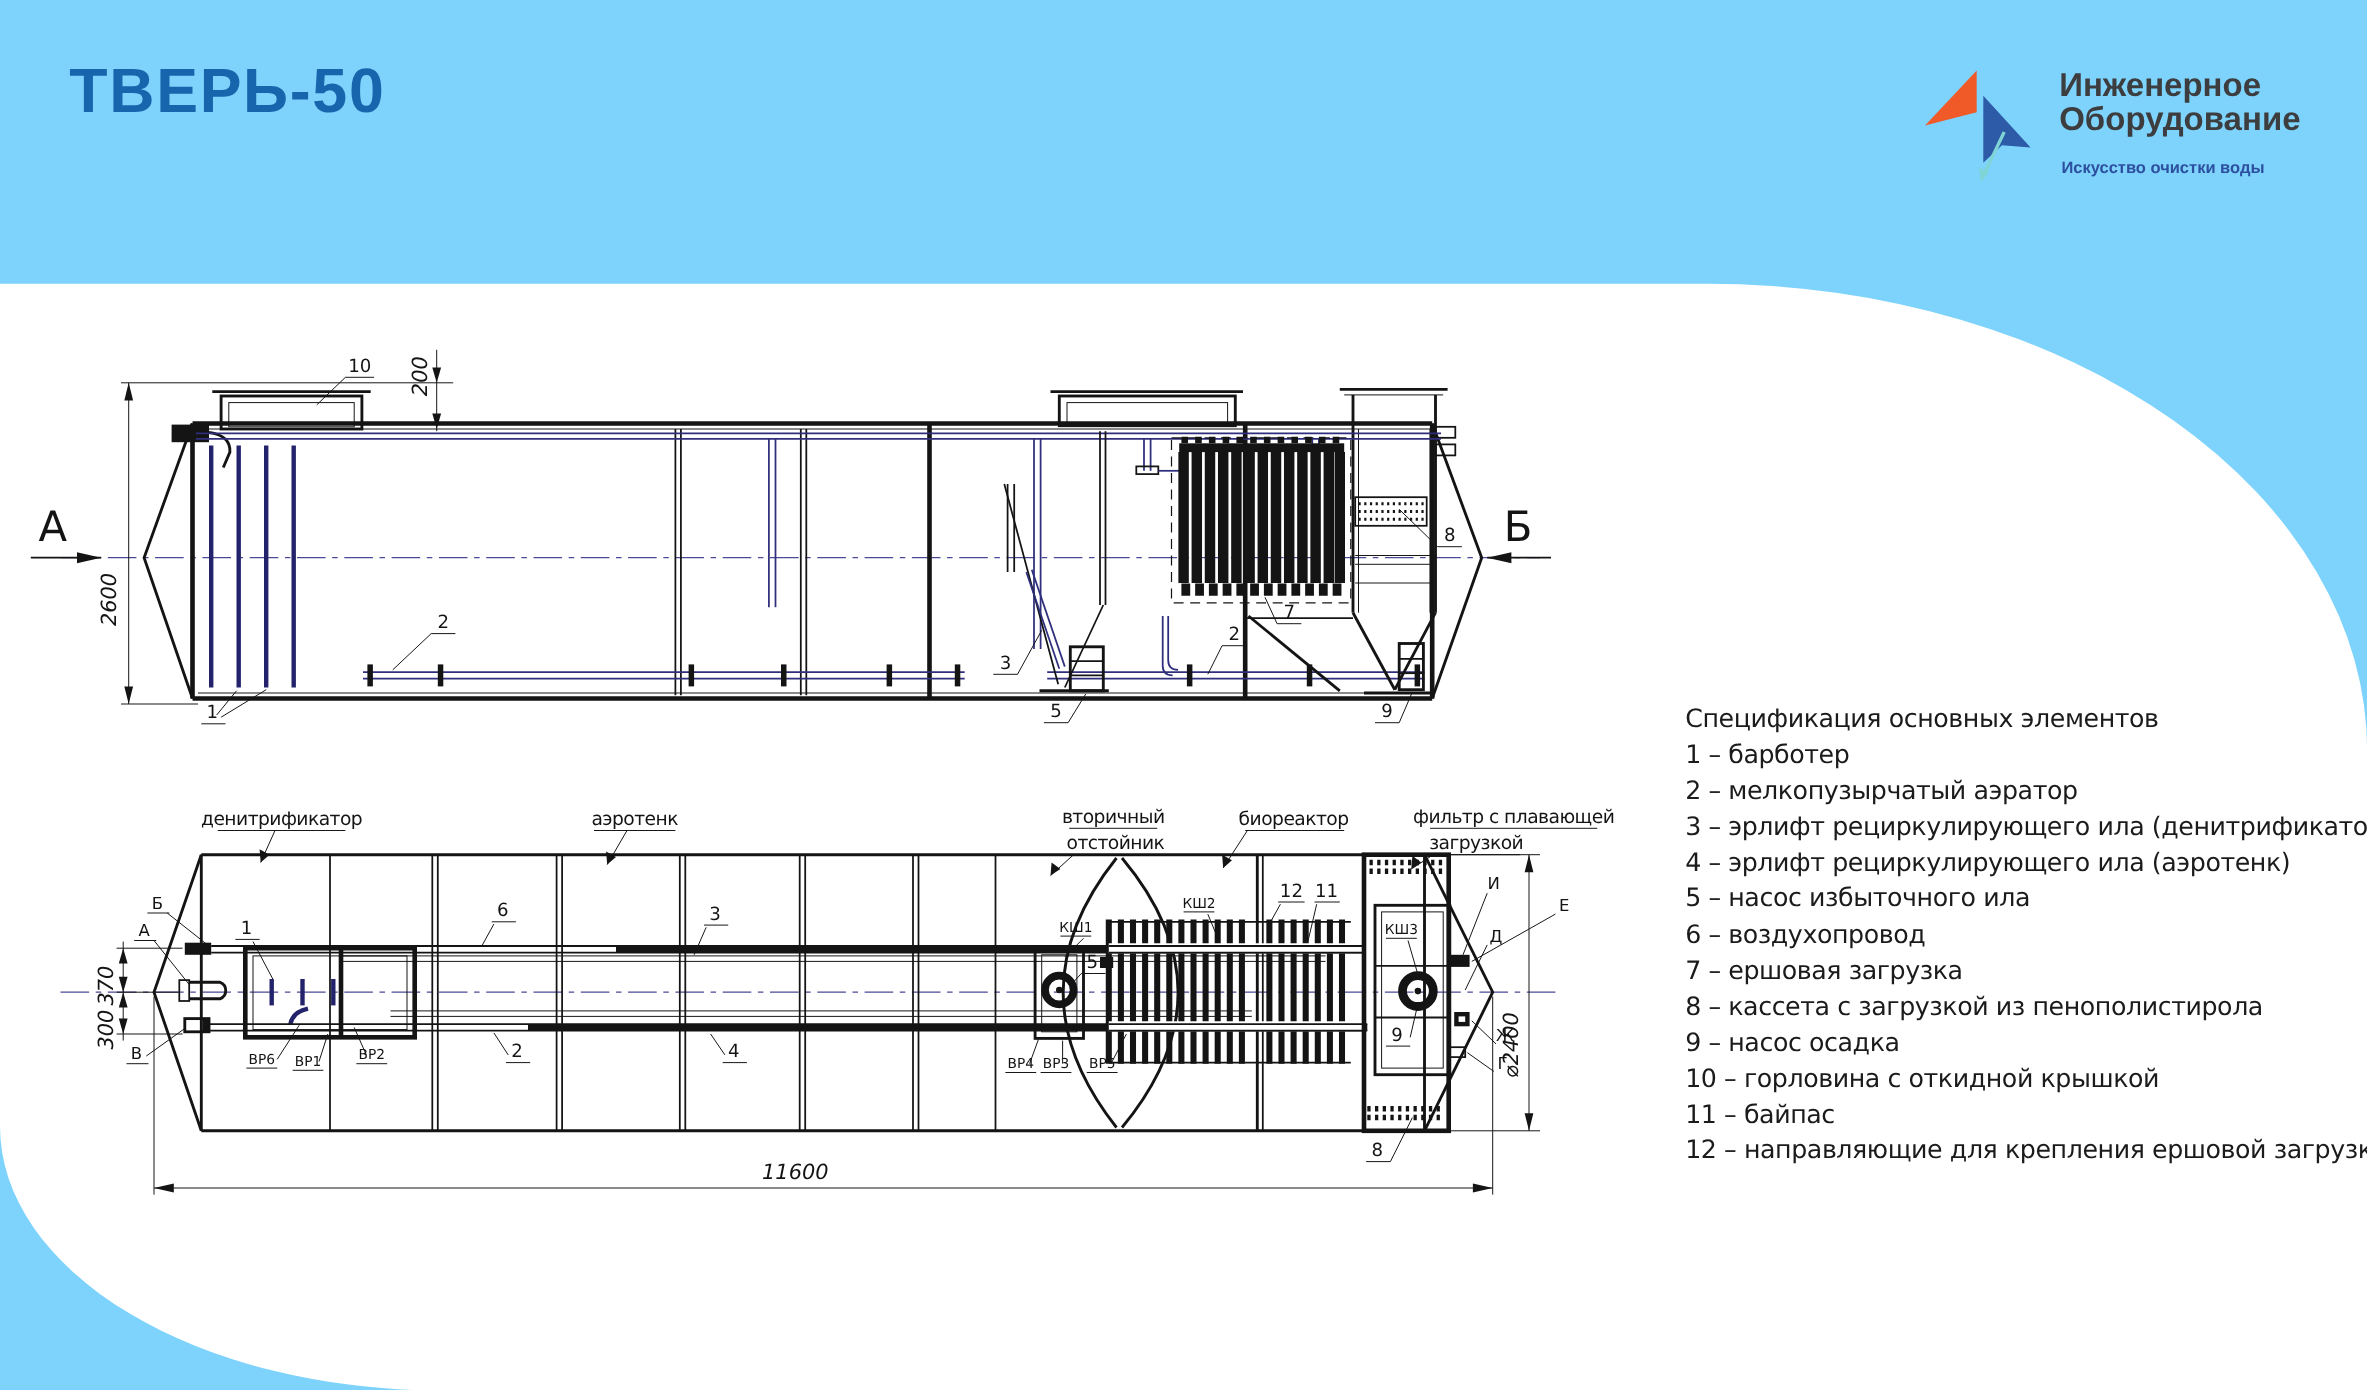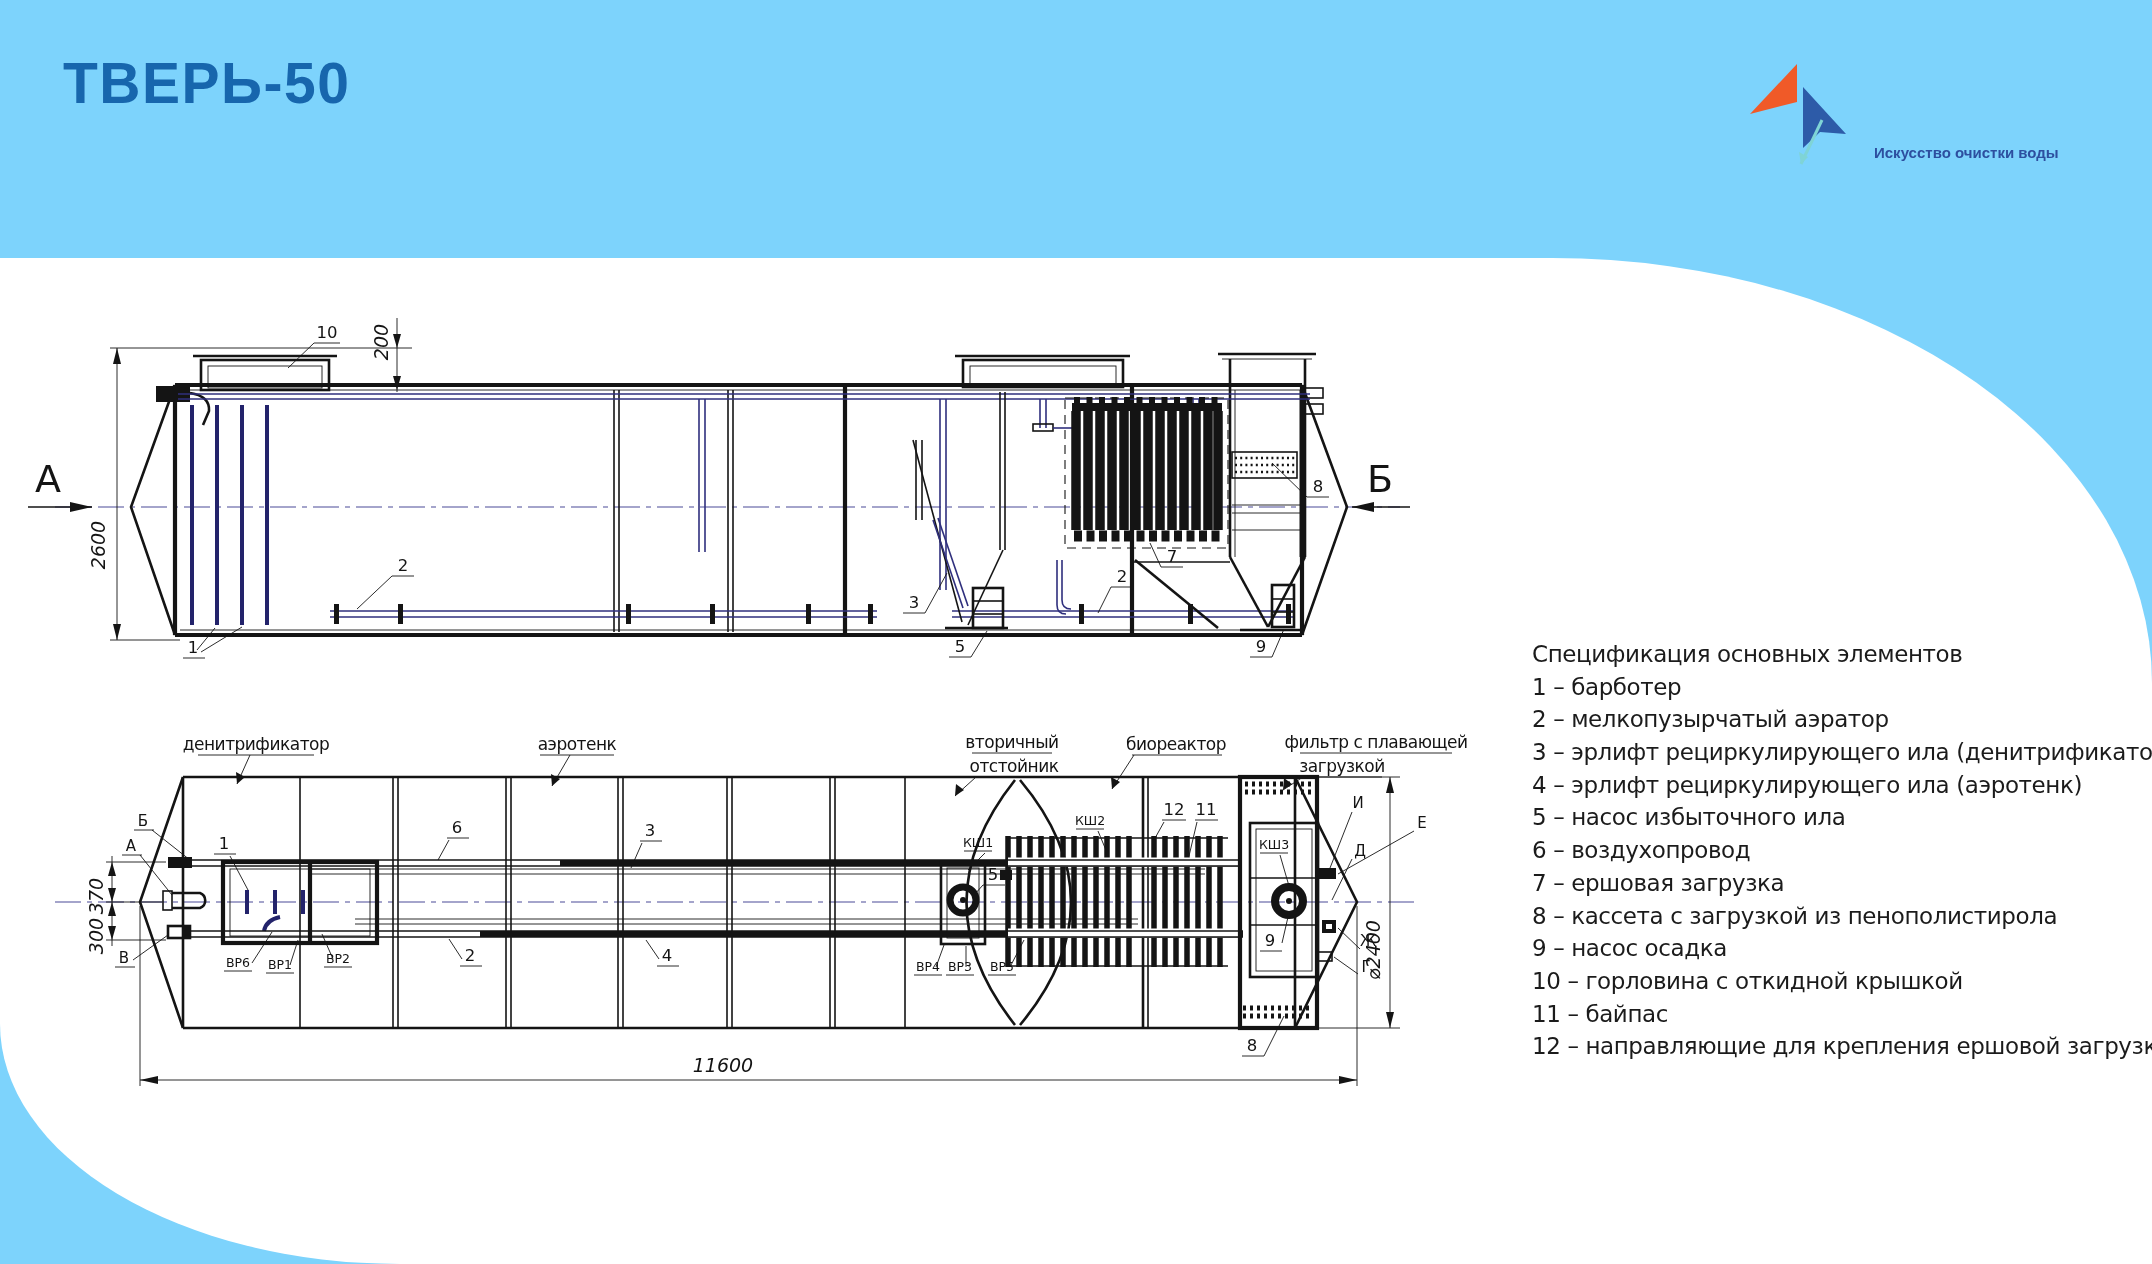--- a/index.html
+++ b/index.html
@@ -43,20 +43,24 @@
 
   <div class="title">ТВЕРЬ-50</div>
 
   <div class="logo">
     <svg class="logo-mark" width="128" height="130" viewBox="0 0 128 130">
       <polygon points="55,16 8,66 55,54" fill="#f05a28"></polygon>
       <polygon points="61,39 104,86 78,84 61,100" fill="#2d5ba8"></polygon>
       <polyline points="80,72 59,116" stroke="#7fd4d6" stroke-width="3" fill="none"></polyline>
       <polygon points="59,116 57,104 66,109" fill="#7fd4d6"></polygon>
     </svg>
+    <div class="logo-text">
+      <div>Инженерное</div>
+      <div>Оборудование</div>
+    </div>
     <div class="logo-tagline">Искусство очистки воды</div>
   </div>
 
   <div class="spec">
     <div class="row">Спецификация основных элементов</div>
     <div class="row">1 – барботер</div>
     <div class="row">2 – мелкопузырчатый аэратор</div>
     <div class="row">3 – эрлифт рециркулирующего ила (денитрификатор)</div>
     <div class="row">4 – эрлифт рециркулирующего ила (аэротенк)</div>
     <div class="row">5 – насос избыточного ила</div>

